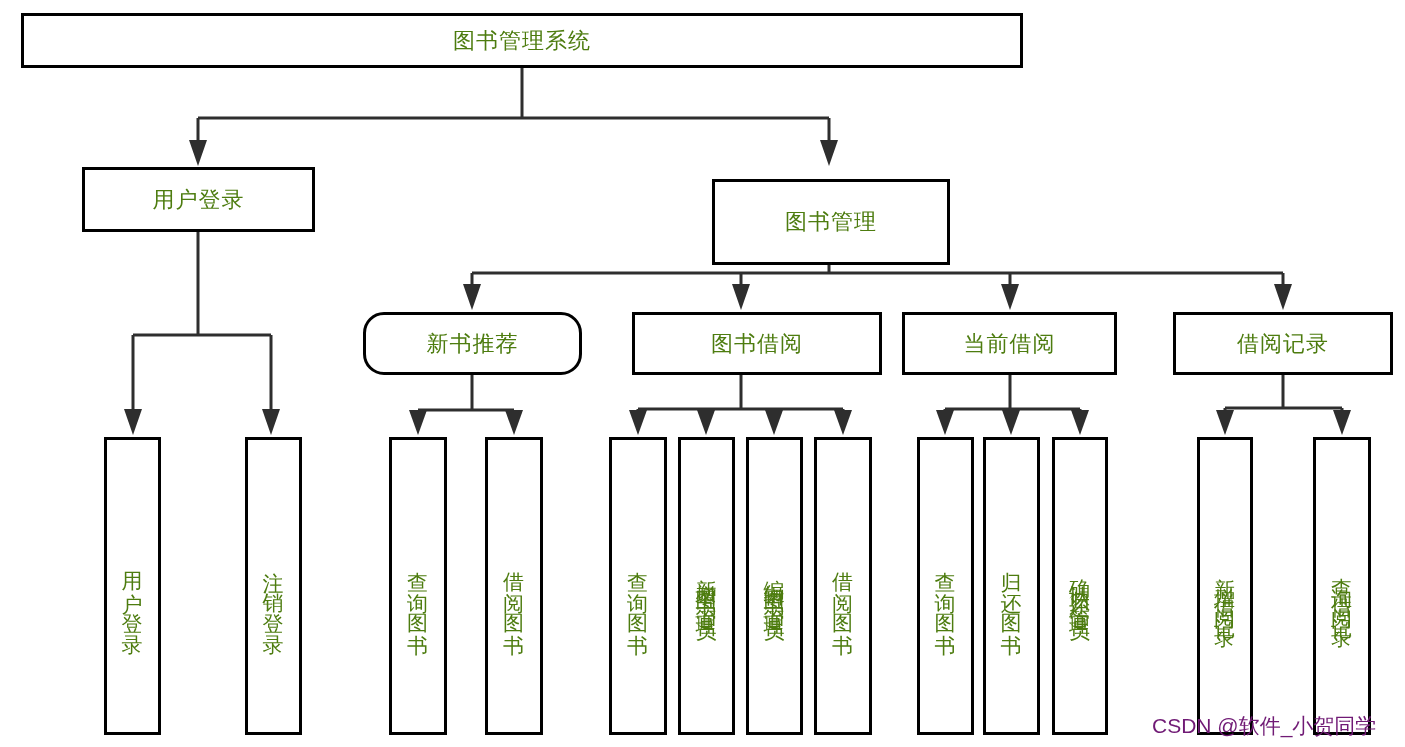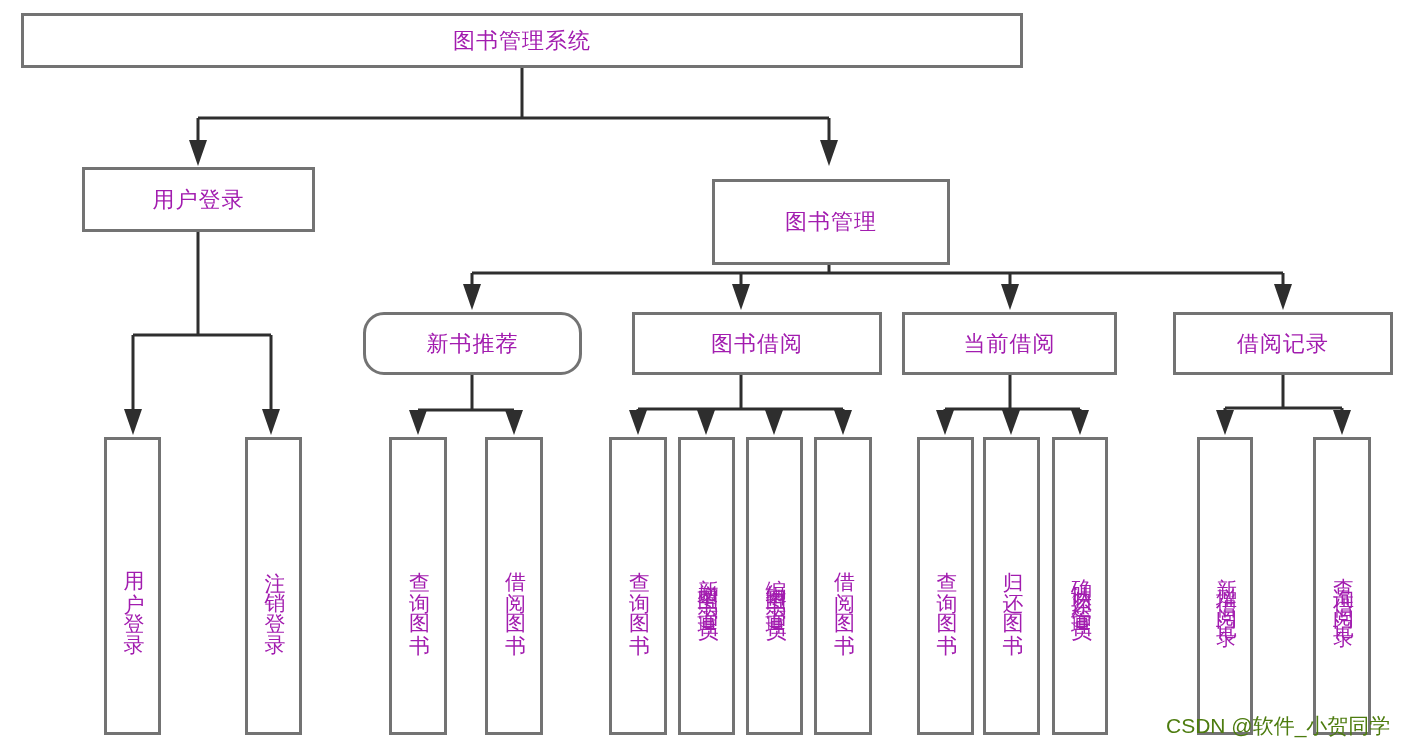--- a/index.html
+++ b/index.html
@@ -20,26 +20,25 @@
     left: 0;
     top: 0;
     width: 1405px;
     height: 747px;
     pointer-events: none;
   }
   .node {
     position: absolute;
     box-sizing: border-box;
     background: #ffffff;
-    border: 3px solid #737373;
+    border: 3px solid #000000;
     display: flex;
     align-items: center;
     justify-content: center;
-    color: #a21caf;
-    font-family: Liberation Mono, monospace;
+    color: #4d7c0f;
   }
   .h-node {
     font-size: 22px;
     letter-spacing: 1px;
     white-space: nowrap;
   }
   .v-node .v-text {
     writing-mode: vertical-rl;
     text-orientation: mixed;
     font-size: 21px;
@@ -47,23 +46,22 @@
     white-space: nowrap;
   }
   .sp-wide .v-text  { letter-spacing: 21px; margin-top: 21px; }
   .sp-mid  .v-text  { letter-spacing: 10px; margin-top: 10px; }
   .sp-tight .v-text { letter-spacing: 6px;  margin-top: 6px; }
   .watermark {
     position: absolute;
     left: 1152px;
     top: 712px;
     font-size: 21px;
-    color: #4d7c0f;
+    color: #701a75;
     white-space: nowrap;
-    margin-left: 14px;
   }
 </style>
 </head>
 <body>
 
 <div class="canvas">
 
   <svg class="wires" width="1405" height="747" viewBox="0 0 1405 747" xmlns="http://www.w3.org/2000/svg">
     <g stroke="#2e2e2e" stroke-width="3" fill="none">
 

